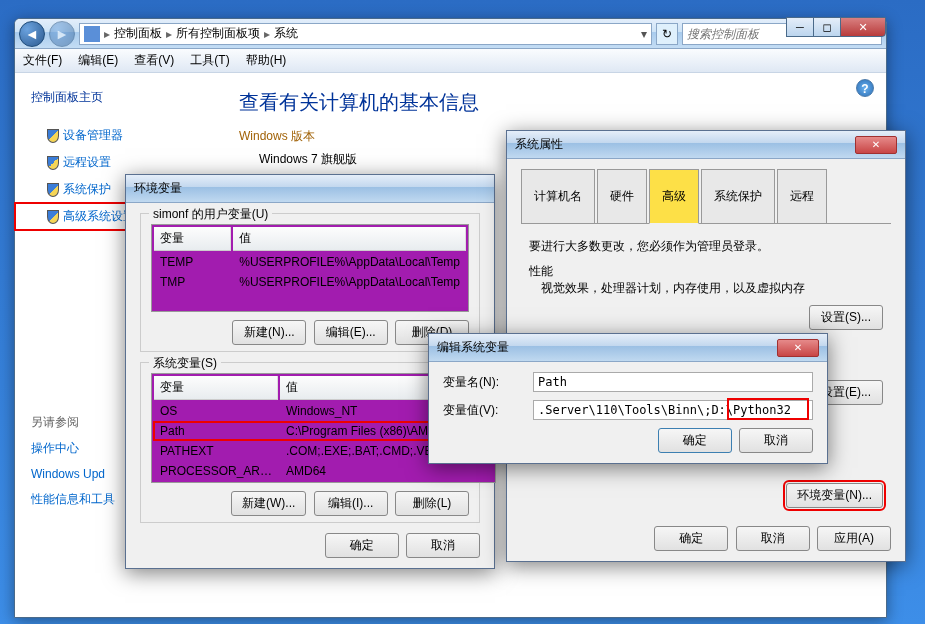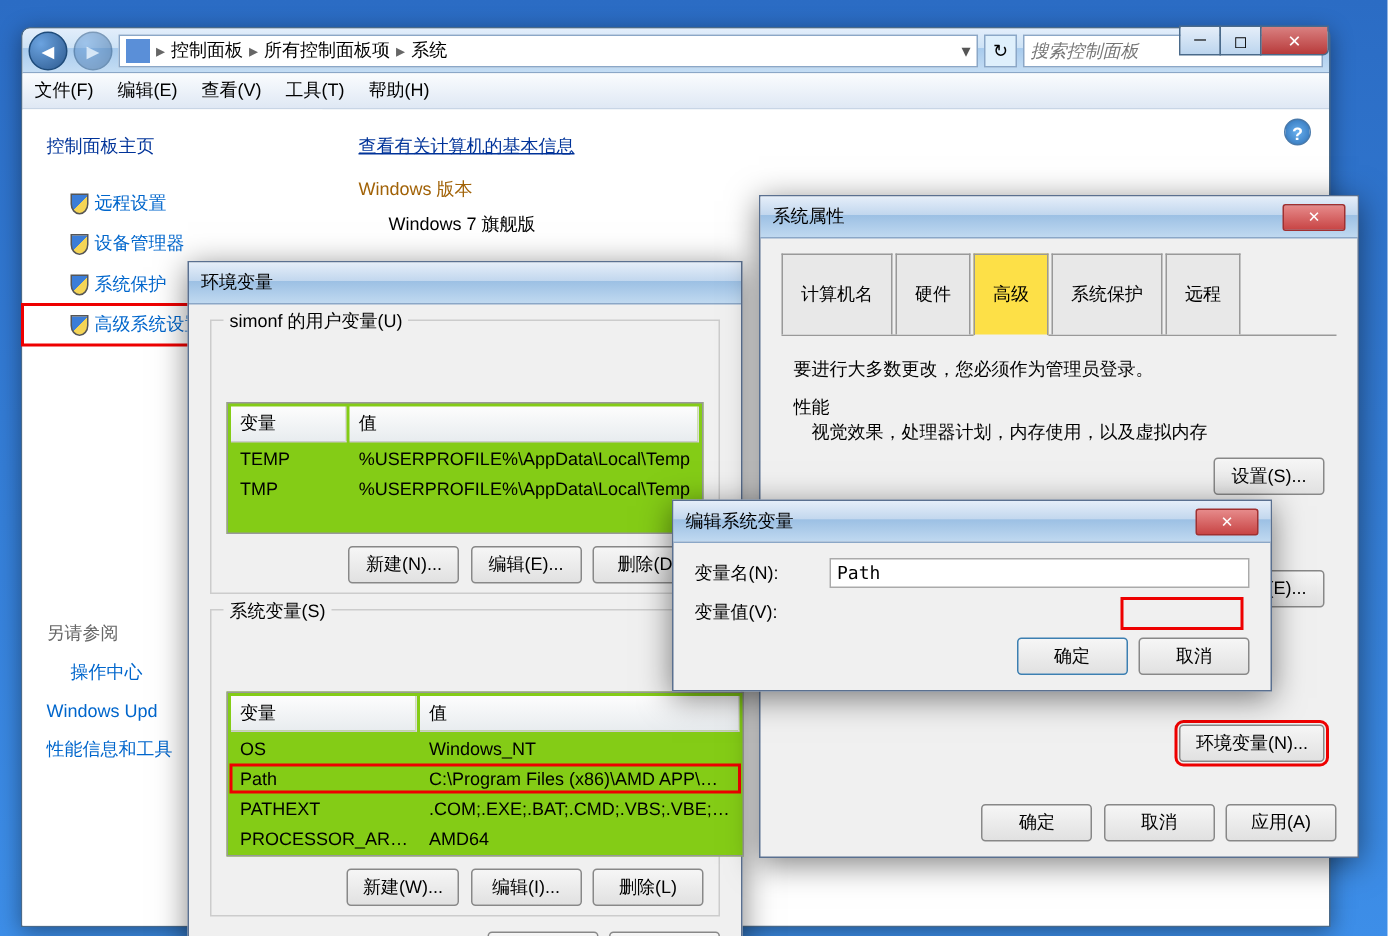--- a/index.html
+++ b/index.html
@@ -22,32 +22,32 @@
 .search-box { width: 200px; height: 22px; background: #fff; border: 1px solid #8ba7c7; padding: 0 4px; color: #999; font-style: italic; }
 .cp-menubar { height: 24px; background: linear-gradient(to bottom, #fafcfe, #dfe8f4); border-bottom: 1px solid #c8d5e5; display: flex; align-items: center; padding: 0 8px; gap: 16px; }
 .cp-menubar span { cursor: pointer; text-align: center; }
 .cp-body { display: flex; height: calc(100% - 54px); background: #fff; }
 .cp-sidebar { width: 200px; padding: 12px 0; background: #fff; }
 .cp-side-title { padding: 4px 16px; color: #003399; font-weight: normal; }
 .cp-side-item { padding: 5px 16px 5px 32px; color: #0066cc; cursor: pointer; position: relative; }
 .cp-side-item.highlighted { outline: 2px solid #e00; outline-offset: -1px; }
 .cp-side-section { margin-top: 180px; padding: 4px 16px; color: #666; }
 .cp-main { flex: 1; padding: 16px 24px; }
-.cp-heading { font-size: 12px; color: #003399; margin-bottom: 12px; text-decoration: underline; }
+.cp-heading { font-size: 20px; color: #003399; margin-bottom: 12px; }
 .cp-subheading { color: #a16207; margin-bottom: 6px; }
 .cp-field { padding-left: 20px; color: #000; margin-bottom: 2px; }
 .cp-field-label { display: inline-block; width: 150px; }
 
 
 .dialog { position: absolute; background: #f0f0f0; border: 1px solid #5a7090; box-shadow: 0 4px 20px rgba(0,0,0,0.5); }
 .dialog-titlebar { height: 28px; background: linear-gradient(to bottom, #e5eef9, #c2d7ee 45%, #9cc0e4 46%, #c0d9f0); display: flex; align-items: center; padding: 0 8px; border-bottom: 1px solid #8ba7c7; }
 .dialog-body { padding: 10px 14px; }
 .groupbox { border: 1px solid #ccc; padding: 10px 10px 6px 10px; margin-bottom: 10px; position: relative; }
 .groupbox-title { position: absolute; top: -8px; left: 8px; background: #f0f0f0; padding: 0 4px; }
-.var-table { width: 100%; background: #84cc16; border: 1px solid #999; margin-top: 44px; }
+.var-table { width: 100%; background: #a21caf; border: 1px solid #999; }
 .var-table th { text-align: left; background: linear-gradient(to bottom, #fdfdfd, #e8ecef); border-right: 1px solid #ddd; border-bottom: 1px solid #ccc; padding: 3px 6px; font-weight: normal; }
 .var-table td { padding: 2px 6px; white-space: nowrap; overflow: hidden; }
 .var-table tr.path-row { outline: 2px solid #e00; outline-offset: -1px; }
 .btn-row { text-align: right; margin-top: 8px; }
 .btn { display: inline-block; min-width: 74px; padding: 3px 10px; background: linear-gradient(to bottom, #f6f6f6, #e1e1e1); border: 1px solid #888; border-radius: 3px; cursor: pointer; text-align: center; margin-left: 4px; }
 .btn.highlighted { outline: 2px solid #e00; outline-offset: 1px; }
 
 
 .tab-strip { display: flex; border-bottom: 1px solid #999; margin-bottom: 10px; }
 .tab { padding: 18px 12px; border: 1px solid #999; border-bottom: none; margin-right: 2px; background: #e8e8e8; cursor: pointer; }
@@ -96,26 +96,26 @@
     <span>编辑(E)</span>
     <span>查看(V)</span>
     <span>工具(T)</span>
     <span>帮助(H)</span>
   </div>
   <div class="help-icon">?</div>
   <div class="cp-body">
     <div class="cp-sidebar">
       <div class="cp-side-title">控制面板主页</div>
       <div style="height:12px"></div>
+      <div class="cp-side-item"><span class="shield-icon"></span><span>设备管理器</span></div>
       <div class="cp-side-item"><span class="shield-icon"></span><span>远程设置</span></div>
-      <div class="cp-side-item"><span class="shield-icon"></span><span>设备管理器</span></div>
       <div class="cp-side-item"><span class="shield-icon"></span><span>系统保护</span></div>
       <div class="cp-side-item highlighted"><span class="shield-icon"></span><span>高级系统设置</span></div>
       <div class="cp-side-section">另请参阅</div>
-      <div class="cp-side-item" style="padding-left:32px;">操作中心</div>
+      <div class="cp-side-item" style="padding-left:16px;">操作中心</div>
       <div class="cp-side-item" style="padding-left:16px;">Windows Upd</div>
       <div class="cp-side-item" style="padding-left:16px;">性能信息和工具</div>
     </div>
     <div class="cp-main">
       <div class="cp-heading">查看有关计算机的基本信息</div>
       <div class="cp-subheading">Windows 版本</div>
       <div class="cp-field">Windows 7 旗舰版</div>
       <div style="height:380px"></div>
       <div class="cp-field"><span class="cp-field-label">工作组:</span><span>WORKGROUP</span></div>
     </div>
@@ -212,40 +212,41 @@
       <div>性能</div>
       <div style="padding-left:12px;margin-bottom:4px;">视觉效果，处理器计划，内存使用，以及虚拟内存</div>
       <div class="btn-row"><span class="btn">设置(S)...</span></div>
       <div style="height:8px"></div>
       <div>用户配置文件</div>
       <div style="padding-left:12px;margin-bottom:4px;">与您登录有关的桌面设置</div>
       <div class="btn-row"><span class="btn">设置(E)...</span></div>
       <div style="height:70px"></div>
       <div class="btn-row"><span class="btn highlighted">环境变量(N)...</span></div>
     </div>
-    <div class="btn-row" style="margin-top:24px;">
+    <div class="btn-row" style="margin-top:14px;">
       <span class="btn">确定</span>
       <span class="btn">取消</span>
       <span class="btn">应用(A)</span>
     </div>
   </div>
 </div>
 
-<div class="dialog" style="left:448px; top:333px; width:400px;">
+<div class="dialog" style="left:428px; top:333px; width:400px;">
   <div class="dialog-titlebar">
     <span>编辑系统变量</span>
     <div style="margin-left:auto;" class="win7-btn close">✕</div>
   </div>
   <div class="dialog-body">
     <div class="field-row">
       <div class="field-label">变量名(N):</div>
       <input class="text-input" value="Path" style="">
     </div>
     <div class="field-row" style="position:relative;">
       <div class="field-label">变量值(V):</div>
+      <input class="text-input" value=".Server\110\Tools\Binn\;D:\Python32" style="">
       <div class="red-box" style="right:4px; top:-2px; width:82px; height:22px;"></div>
     </div>
     <div class="btn-row">
       <span class="btn" style="border-color:#3c7fb1;">确定</span>
       <span class="btn">取消</span>
     </div>
   </div>
 </div>
 
 </body></html>

